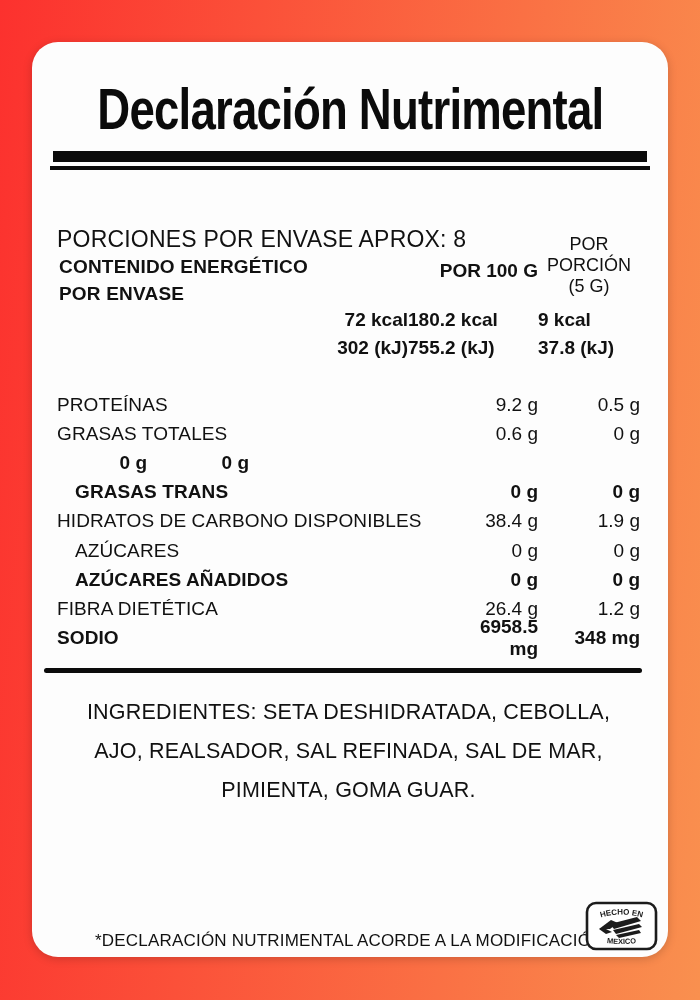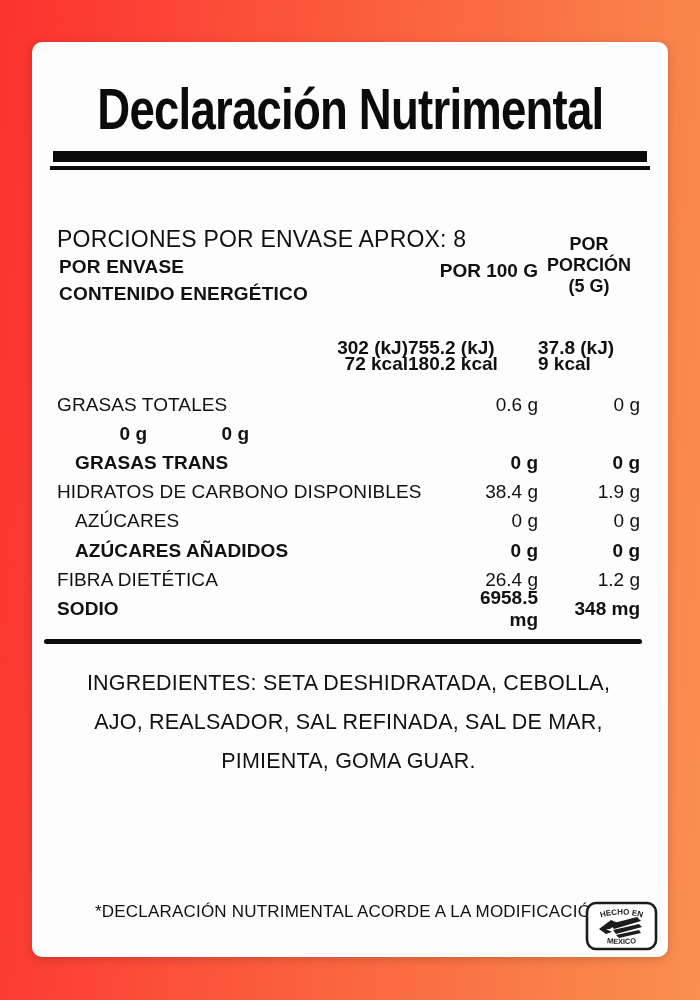--- a/index.html
+++ b/index.html
@@ -12,44 +12,44 @@
   html,body{width:700px;height:1000px;}
   body{
     font-family:"Liberation Sans",sans-serif;
     background:linear-gradient(95deg,var(--gradient-left) 0%,var(--gradient-right) 100%);
     position:relative;
     color:var(--ink);
     overflow:hidden;
   }
   .card{
     position:absolute;left:32px;top:42px;width:636px;height:915px;
-    background:var(--card);border-radius:10px;
+    background:var(--card);border-radius:26px;
     box-shadow:0 2px 10px rgba(0,0,0,.18);
   }
   
   .title-wrap{margin-top:34px;text-align:center;}
   .title{
     display:inline-block;font-size:57px;font-weight:bold;letter-spacing:-1px;
     transform:scaleX(.8);transform-origin:center;white-space:nowrap;color:#0b0b0b;
   }
   .rule-thick{width:594px;height:11px;background:#0b0b0b;margin:9px auto 4px auto;}
   .rule-thin{width:600px;height:4px;background:#0b0b0b;margin:0 auto;}
   
   .content{padding:0 28px 0 25px;position:relative;}
   .hdr{position:relative;height:140px;margin-top:56px;}
   .servings{position:absolute;top:0;left:0;font-size:23px;letter-spacing:.2px;}
   .energy-label{position:absolute;top:27px;left:2px;font-size:19px;font-weight:bold;line-height:27px;letter-spacing:.2px;}
   .col-100g{position:absolute;top:34px;right:102px;width:130px;text-align:right;font-size:19px;font-weight:bold;}
-  .col-portion{position:absolute;top:8px;right:0;width:102px;text-align:center;font-size:18px;font-weight:bold;line-height:21px;}
+  .col-portion{position:absolute;top:8px;right:0;width:102px;text-align:center;font-size:18px;font-weight:normal;line-height:21px;}
   .val-row{position:absolute;left:0;right:0;display:flex;font-size:19px;font-weight:bold;}
   .val-row .sp{flex:1;}
   .val-row .c1{width:110px;text-align:right;}
   .val-row .c2{width:130px;text-align:left;}
   .val-row .c3{width:102px;text-align:left;}
-  .kcal{top:83px;margin-top:44px;}
+  .kcal{top:83px;}
   .kj{top:111px;}
   
   .ntable{margin-top:24px;}
   .n-row{display:flex;align-items:center;height:29.2px;font-size:19px;}
   .n-row .lbl{flex:1;letter-spacing:.1px;}
   .n-row .v2{width:90px;text-align:right;}
   .n-row .v3{width:102px;text-align:right;}
   .n-row.bold{font-weight:bold;}
   .n-row.indent .lbl{padding-left:18px;}
   
@@ -71,22 +71,22 @@
     <div class="title">Declaración Nutrimental</div>
     <div class="rule-thick"></div>
     <div class="rule-thin"></div>
   </div>
 
   <div class="content">
 
     <div class="hdr">
       <div class="servings">PORCIONES POR ENVASE APROX: 8</div>
       <div class="energy-label">
+        <div>CONTENIDO ENERGÉTICO</div>
         <div>POR ENVASE</div>
-        <div>CONTENIDO ENERGÉTICO</div>
       </div>
       <div class="col-100g">POR 100 G</div>
       <div class="col-portion">
         <div>POR</div>
         <div>PORCIÓN</div>
         <div>(5 G)</div>
       </div>
       <div class="val-row kcal">
         <div class="sp"></div>
         <div class="c1">72 kcal</div>
@@ -95,20 +95,25 @@
       </div>
       <div class="val-row kj">
         <div class="sp"></div>
         <div class="c1">302 (kJ)</div>
         <div class="c2">755.2 (kJ)</div>
         <div class="c3">37.8 (kJ)</div>
       </div>
     </div>
 
     <div class="ntable">
+      <div class="n-row">
+        <div class="lbl">PROTEÍNAS</div>
+        <div class="v2">9.2 g</div>
+        <div class="v3">0.5 g</div>
+      </div>
       <div class="n-row">
         <div class="lbl">GRASAS TOTALES</div>
         <div class="v2">0.6 g</div>
         <div class="v3">0 g</div>
       </div>
       <div class="n-row bold indent">
         <div class="v2">0 g</div>
         <div class="v3">0 g</div>
       </div>
       <div class="n-row bold indent">

